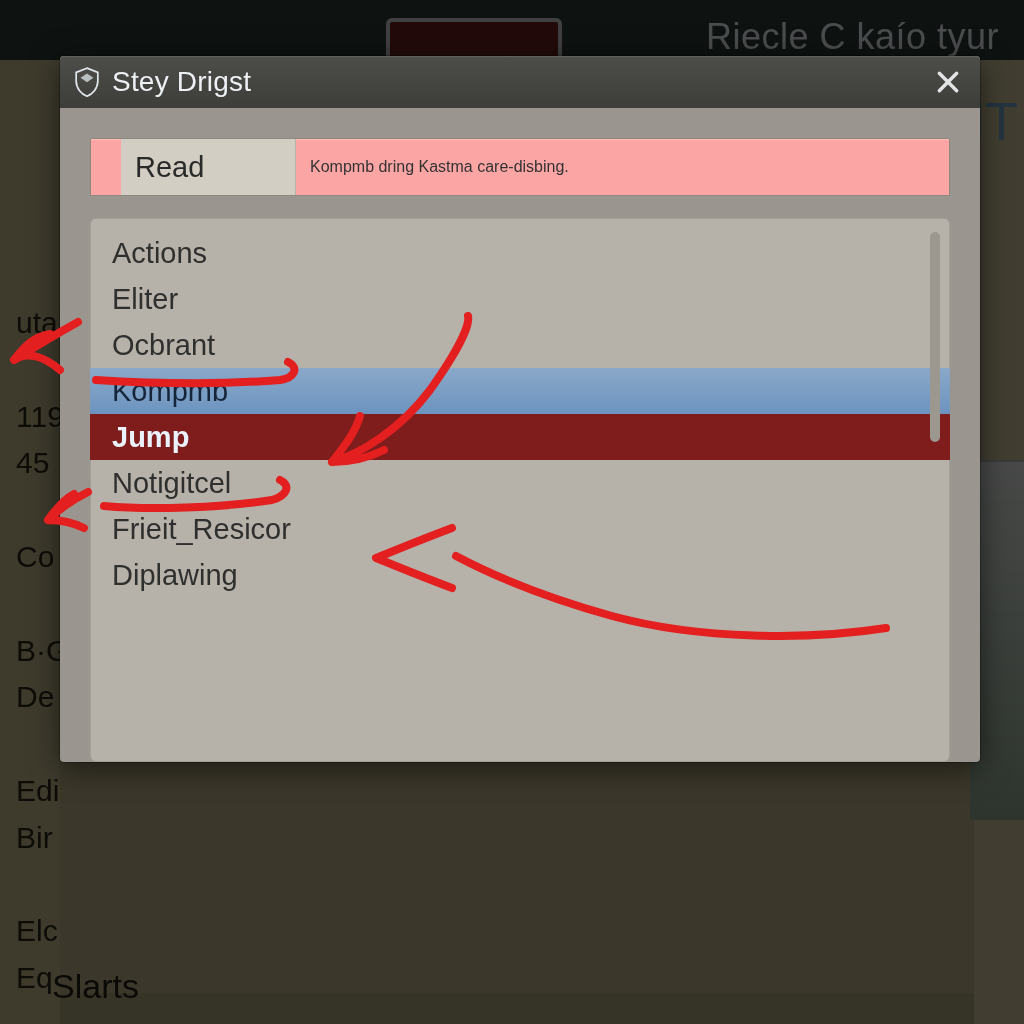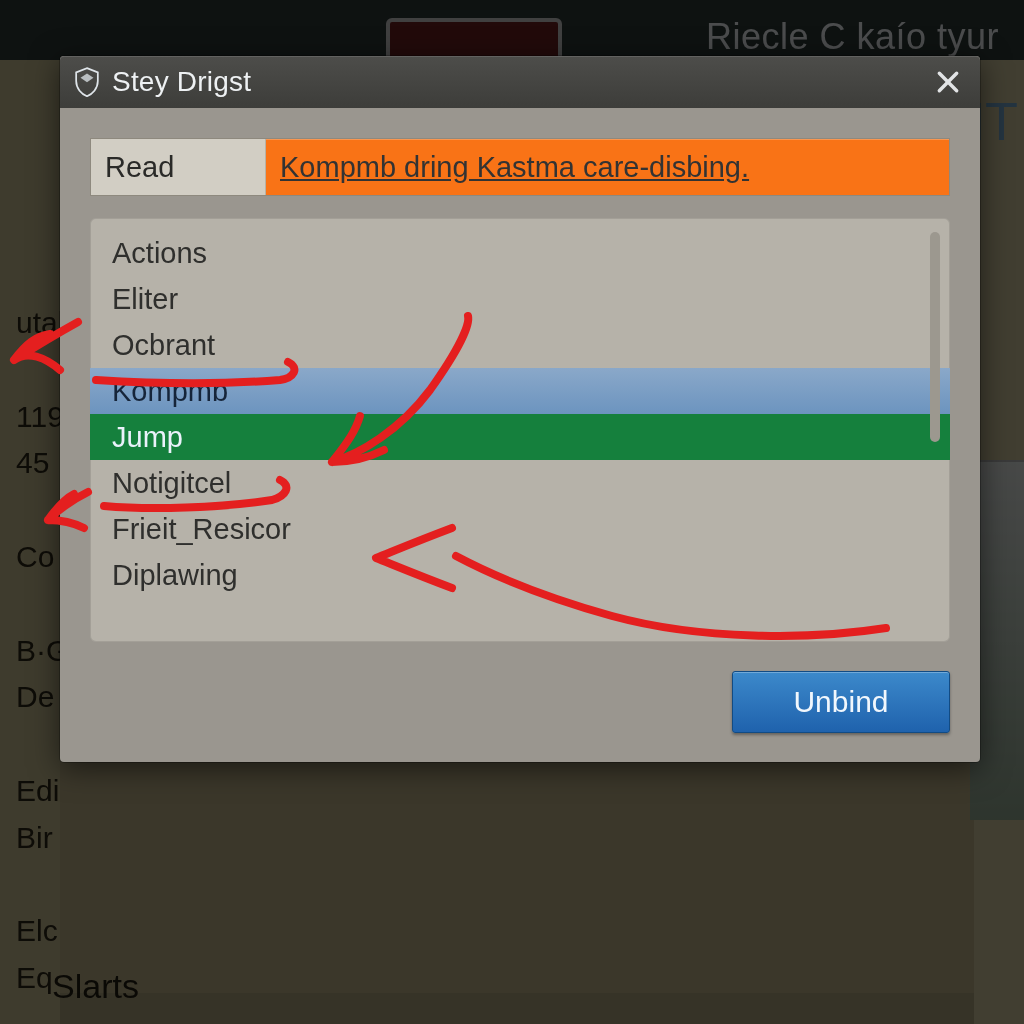--- a/index.html
+++ b/index.html
@@ -98,38 +98,38 @@
     opacity:.92;
   }
   .modal > header .close svg { width:26px; height:26px; }
 
   
   .descbar {
     margin:30px 30px 12px;
     height:58px;
     display:flex;
     border:1px solid #8e897e;
-    background:#f97316;
+    background:#fca5a5;
     box-shadow: inset 0 1px 0 rgba(255,255,255,.25);
+    padding-left: 30px;
   }
   .descbar .chip {
     width:175px; height:100%;
     background:#d2cec4;
     border-right:1px solid #b8b2a5;
     display:flex; align-items:center; padding-left:14px;
     font-size:29px; font-weight:500; color:#2a2a28;
   }
   .descbar input {
     flex:1;
     border:none; outline:none;
     background:transparent;
-    font-size:29px;
+    font-size:16px;
     color:#333;
     padding:0 14px;
-    text-decoration:underline;
   }
 
   
   .listpanel {
     position:relative;
     margin:10px 30px 0;
     flex:1;
     background:#b6b2a9;
     border-radius:6px;
     box-shadow: inset 0 0 0 1px rgba(0,0,0,.10);
@@ -146,22 +146,23 @@
     color:#2f2f2d;
     cursor:pointer;
     user-select:none;
     text-align:center;
   }
   .listpanel .item.hover {
     background:linear-gradient(#8aa8c9,#6c94bf);
     color:#16253a;
   }
   .listpanel .item.selected {
-    background:#15803d;
+    background:#7f1d1d;
     color:#eaf2fb;
+    font-weight:bold;
   }
   
   .fake-scroll {
     position:absolute; top:14px; right:10px; width:10px; height:210px;
     background:#9c988f;
     border-radius:5px;
   }
 
   
   .footer {
@@ -252,23 +253,20 @@
         <div class="item">Ocbrant</div>
         <div class="item hover">Kompmb</div>
         <div class="item selected">Jump</div>
         <div class="item">Notigitcel</div>
         <div class="item">Frieit_Resicor</div>
         <div class="item">Diplawing</div>
       </div>
     <div class="fake-scroll"></div>
   </div>
 
-  <div class="footer">
-    <button class="btn-primary">Unbind</button>
-  </div>
 </div>
 
 <div class="annot">
   <svg viewBox="0 0 1024 1024">
 
     <path d="M78 322 C60 332 30 350 14 360 M14 360 C28 350 46 358 60 370 M14 360 C26 344 36 336 50 334"></path>
 
     <path d="M96 380 C160 384 230 384 280 380 C294 378 300 368 288 362"></path>
 
     <path d="M468 316 C470 324 460 348 430 390 C400 430 360 454 332 462

